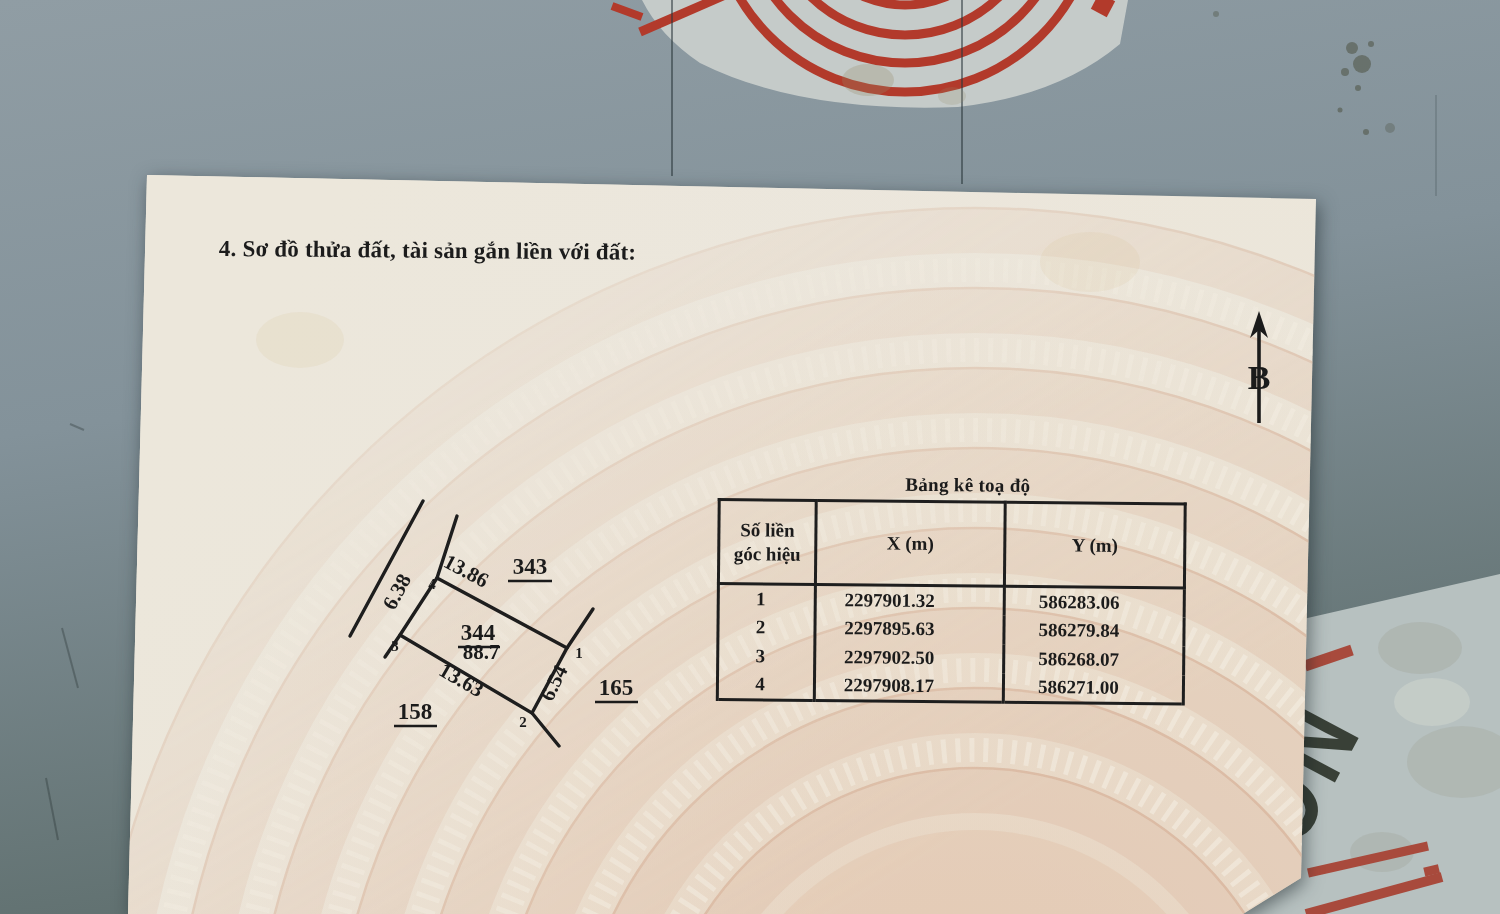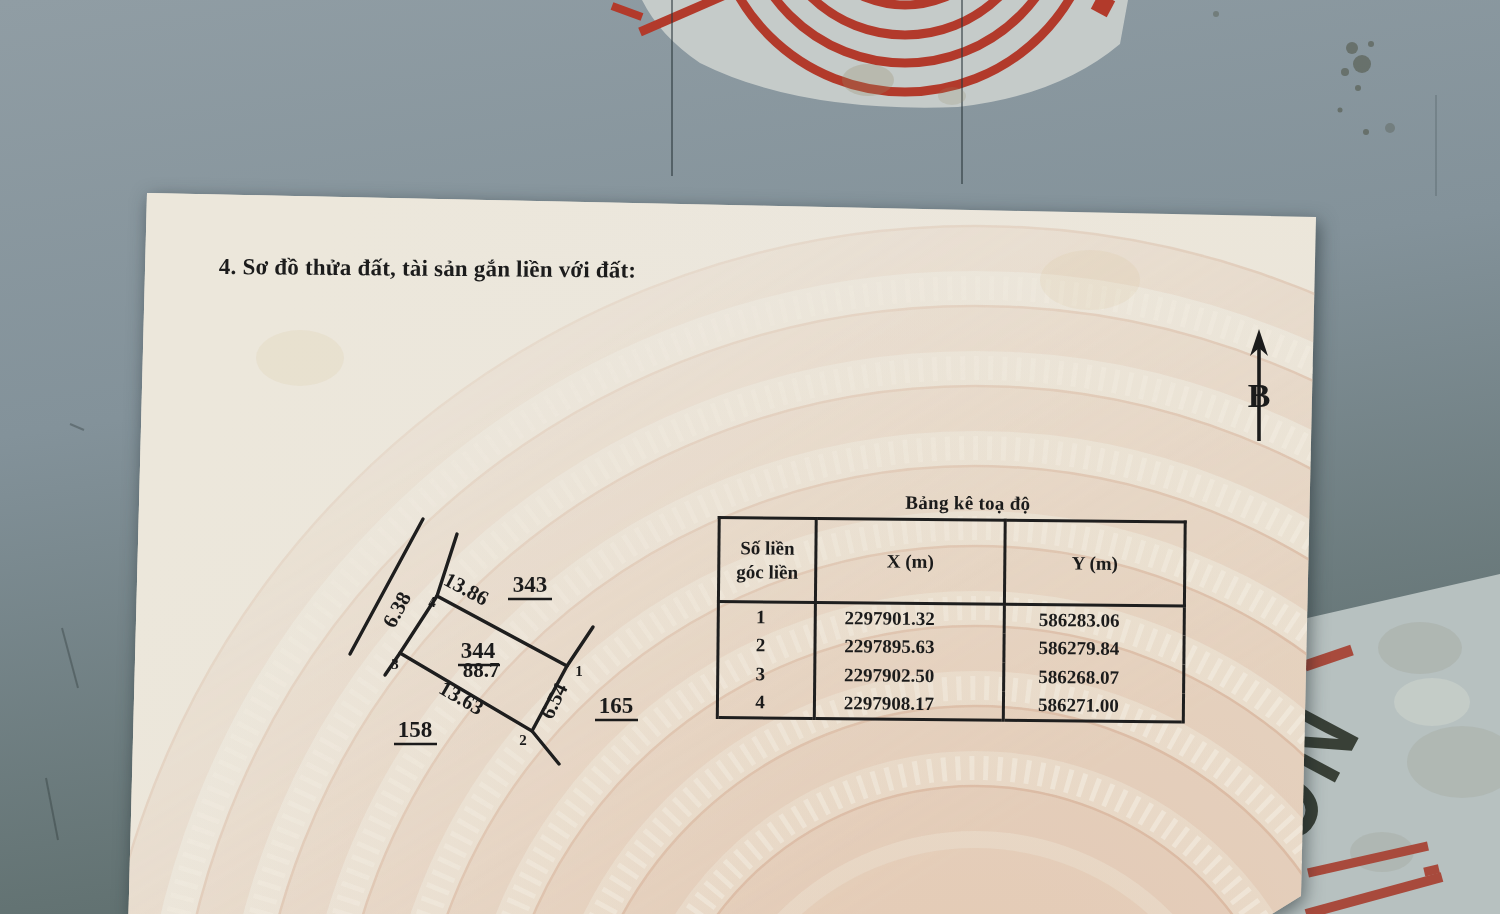--- a/index.html
+++ b/index.html
@@ -18,21 +18,20 @@
     position:absolute;inset:0;
     filter:drop-shadow(3px 5px 9px rgba(15,25,30,.5));
   }
   .paper{
     position:absolute;inset:0;
     clip-path:polygon(147px 175px,1316px 199px,1301px 878px,1243px 914px,128px 914px);
     background:
       radial-gradient(circle at 65% 119%, rgba(226,196,173,.55) 0%, rgba(233,216,196,.45) 34%, rgba(236,230,219,.2) 58%, rgba(236,231,221,0) 75%),
       linear-gradient(118deg, #ece7db 22%, rgba(236,231,222,.6) 45%, rgba(236,231,222,0) 66%),
       linear-gradient(180deg,#ece7dc 0%,#ebe5d8 55%,#eadfd0 100%);
-    margin-top: 18px;
   }
   .pattern-svg{position:absolute;left:0;top:0;}
 
   .section-title{
     position:absolute;left:219px;top:236px;width:640px;
     font-size:23px;font-weight:bold;color:#1c1c1c;
     letter-spacing:.2px;transform:rotate(.5deg);transform-origin:left top;
     white-space:nowrap;
   }
 
@@ -239,21 +238,21 @@
         <table class="coord-table">
           <colgroup>
               <col class="c1">
               <col class="c2">
               <col class="c3">
             </colgroup>
           <thead>
             <tr>
               <th>
                 <span>Số liền</span><br>
-                <span>góc liền</span>
+                <span>góc hiệu</span>
               </th>
               <th>X (m)</th>
               <th>Y (m)</th>
             </tr>
           </thead>
           <tbody>
             <tr>
               <td class="cell-id">1</td>
               <td class="cell-x">2297901.32</td>
               <td class="cell-y">586283.06</td>

